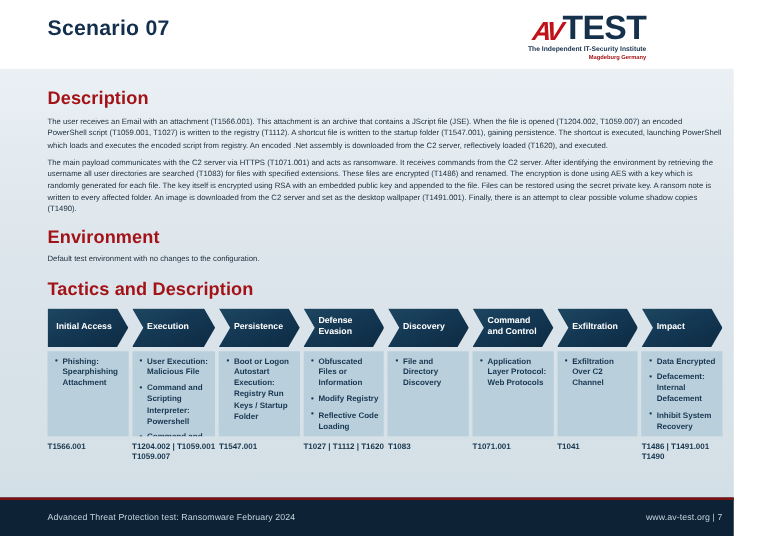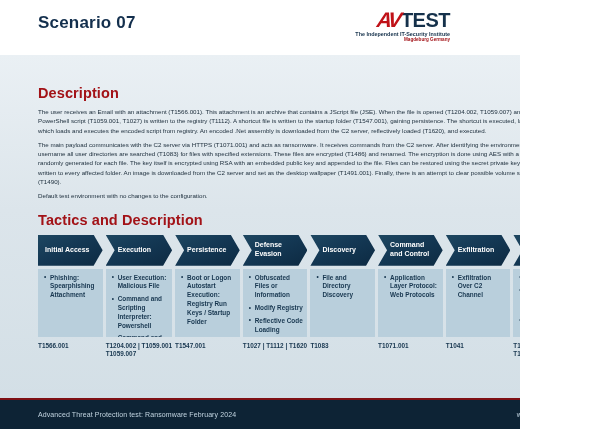--- a/index.html
+++ b/index.html
@@ -1,35 +1,35 @@
 <!DOCTYPE html>
 <html><head>
 <meta charset="utf-8">
 <style>
   * { margin:0; padding:0; box-sizing:border-box; }
   html,body { width:616px; height:429px; }
   body { font-family:"Liberation Sans", sans-serif; background:#ffffff; position:relative; overflow:hidden; }
 
-  .page { width:520px; height:429px; position:relative; overflow:hidden; }
+  .page { width:587px; height:429px; position:relative; overflow:hidden; }
 
   
   .top-band { height:55px; background:#ffffff; position:relative; }
   .page-title { position:absolute; left:38px; top:13px; font-size:17px; font-weight:bold; color:#132F4D; letter-spacing:.2px; }
 
   .logo { position:absolute; right:70px; top:9px; text-align:center; line-height:1; }
   .logo-main { display:flex; align-items:flex-end; justify-content:flex-end; }
   .logo-av { color:#C01218; font-size:21px; font-weight:900; font-style:italic; letter-spacing:-2.5px; transform:skewX(-6deg); margin-right:1px; }
-  .logo-test { color:#15314B; font-size:20px; font-weight:900; letter-spacing:-.5px; }
+  .logo-test { color:#15314B; font-size:27px; font-weight:900; letter-spacing:-.5px; }
   .logo-tagline { color:#15314B; font-size:5.4px; font-weight:bold; margin-top:2px; white-space:nowrap; }
   .logo-location { color:#A31318; font-size:4.6px; font-weight:bold; margin-top:1px; text-align:right; }
 
   
   .content { position:absolute; top:55px; left:0; width:616px; height:345px;
              background:linear-gradient(180deg,#EAF0F4 0%, #DCE5EB 45%, #D3DFE6 100%);
-             padding:30px 38px 0 38px; }
+             padding:16px 38px 0 38px; }
 
   .section-heading { color:#A21217; font-size:14.5px; font-weight:bold; letter-spacing:.1px; }
   .h-desc { margin-bottom:6px; }
   .h-env  { margin-top:10px; margin-bottom:5px; }
   .h-tac  { margin-top:11px; margin-bottom:7px; }
 
   .body-text { color:#20313F; font-size:6.2px; line-height:9.3px; }
   .para { margin-bottom:5px; }
 
   
@@ -72,20 +72,21 @@
       <div class="logo-location">Magdeburg Germany</div>
     </div>
   </div>
 
   <div class="content">
 
     <div class="section-heading h-desc">Description</div>
     <div class="body-text para">The user receives an Email with an attachment (T1566.001). This attachment is an archive that contains a JScript file (JSE). When the file is opened (T1204.002, T1059.007) an encoded PowerShell script (T1059.001, T1027) is written to the registry (T1112). A shortcut file is written to the startup folder (T1547.001), gaining persistence. The shortcut is executed, launching PowerShell which loads and executes the encoded script from registry. An encoded .Net assembly is downloaded from the C2 server, reflectively loaded (T1620), and executed.</div>
     <div class="body-text para">The main payload communicates with the C2 server via HTTPS (T1071.001) and acts as ransomware. It receives commands from the C2 server. After identifying the environment by retrieving the username all user directories are searched (T1083) for files with specified extensions. These files are encrypted (T1486) and renamed. The encryption is done using AES with a key which is randomly generated for each file. The key itself is encrypted using RSA with an embedded public key and appended to the file. Files can be restored using the secret private key. A ransom note is written to every affected folder. An image is downloaded from the C2 server and set as the desktop wallpaper (T1491.001). Finally, there is an attempt to clear possible volume shadow copies (T1490).</div>
 
+    <div class="section-heading h-env">Environment</div>
     <div class="body-text">Default test environment with no changes to the configuration.</div>
 
     <div class="section-heading h-tac">Tactics and Description</div>
 
     <div class="tactics">
 
       <div class="col">
         <div class="chev">
             <span>Initial Access</span>
           </div>

